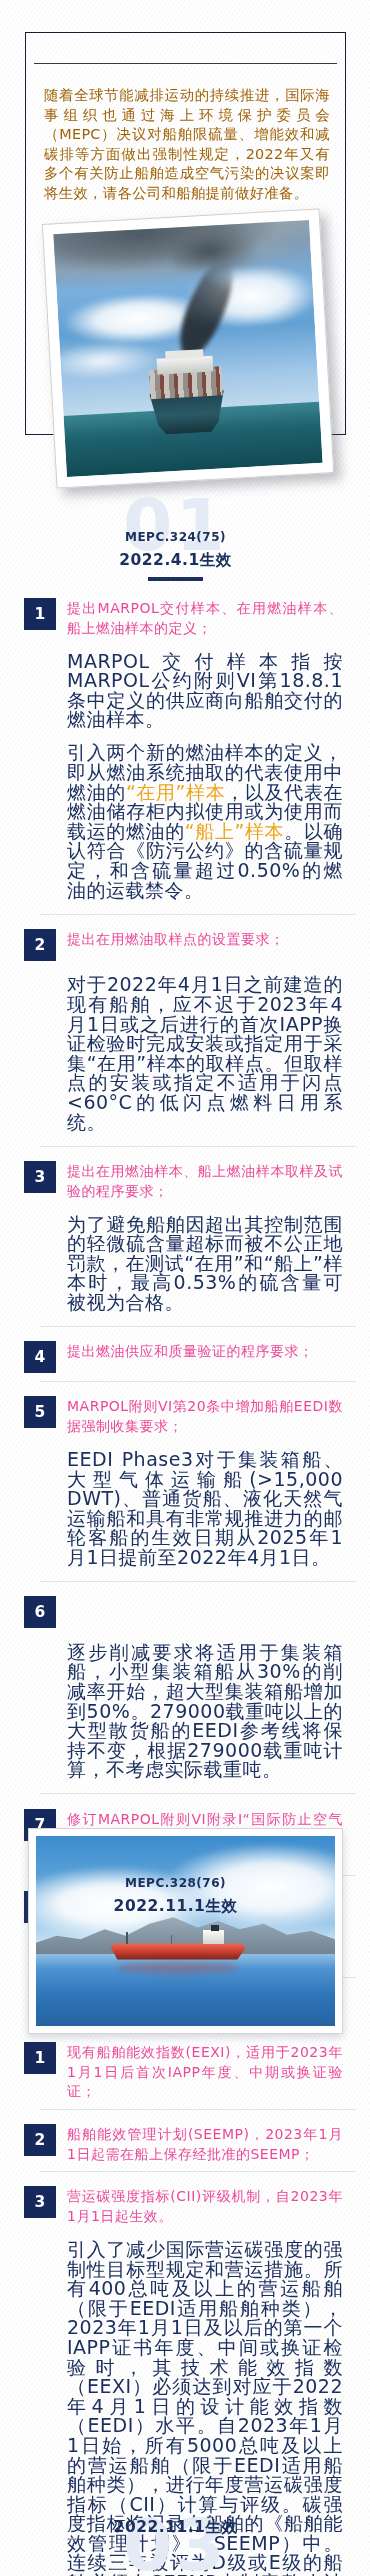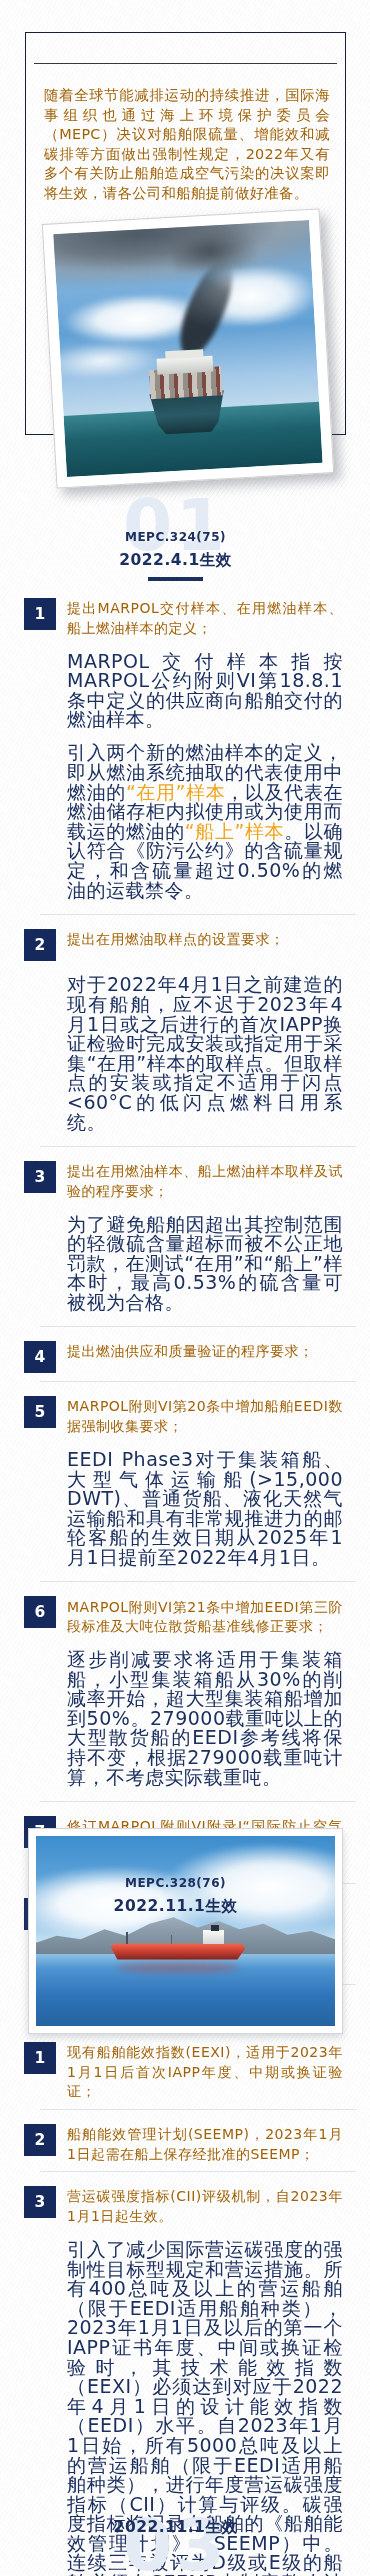--- a/index.html
+++ b/index.html
@@ -48,21 +48,21 @@
           color:#e4ebf5;letter-spacing:3.1px;z-index:0;}
   .sec-title{position:relative;z-index:1;font-size:12px;font-weight:700;line-height:23px;letter-spacing:0.5px;margin-top:30px;}
   .sec-date{position:relative;z-index:1;font-size:15.5px;font-weight:700;line-height:23px;letter-spacing:0.5px;}
   .sec-bar{position:relative;z-index:1;width:55px;height:4.6px;background:#1c3060;margin:4.6px auto 0;}
   
   .sec-body{position:absolute;left:0;width:371px;}
   .sec-body > :first-child{margin-top:0;}
   .item{position:relative;padding:0 28px 0 67px;margin-top:13.4px;min-height:34px;}
   .badge{position:absolute;left:24px;top:1px;width:32px;height:32px;background:#16295c;color:#ffffff;
          display:flex;align-items:center;justify-content:center;font-size:15.5px;font-weight:700;}
-  .itext{font-size:14px;line-height:19.6px;letter-spacing:0.5px;text-align:justify;padding-top:2.1px;color:#a16207;}
+  .itext{font-size:14px;line-height:19.6px;letter-spacing:0.5px;text-align:justify;padding-top:2.1px;color:#ec4899;}
   .para{margin:13.4px 28px 13.4px 67px;font-size:19px;line-height:19.6px;letter-spacing:0.5px;
         text-align:justify;color:#1c3060;}
   .hl{color:#efa41e;}
   .divider{height:1px;background:#dde4ed;margin:6.7px 15.5px 6.7px 40px;}
   
   .photo2{position:absolute;left:28px;top:1828px;width:315px;height:206px;box-sizing:border-box;
           background:#fff;border:0.5px solid #d6d6d6;padding:6.7px;box-shadow:0 4.1px 8.2px rgba(100,110,125,.28);}
   .p2-sky{inset:0;background:linear-gradient(180deg,#3c8ccd 0%,#5ea3d9 24%,#9cc8ea 46%,#d9edf8 60%,#9ec6e4 64%);}
   .p2-cloud1{left:-10%;top:16%;width:72%;height:40%;filter:blur(2.6px);
              background:radial-gradient(50% 50% at 50% 50%, #ffffff 0%, rgba(255,255,255,.9) 50%, rgba(255,255,255,0) 100%);}
@@ -142,21 +142,20 @@
     </div>
     <div class="divider"></div>
     <div class="item">
       <div class="badge">5</div>
       <div class="itext">MARPOL附则VI第20条中增加船舶EEDI数据强制收集要求；</div>
     </div>
     <div class="para">EEDI Phase3对于集装箱船、大型气体运输船(&gt;15,000 DWT)、普通货船、液化天然气运输船和具有非常规推进力的邮轮客船的生效日期从2025年1月1日提前至2022年4月1日。</div>
     <div class="divider"></div>
     <div class="item">
       <div class="badge">6</div>
-      <div class="itext">MARPOL附则VI第21条中增加EEDI第三阶段标准及大吨位散货船基准线修正要求；</div>
     </div>
     <div class="para">逐步削减要求将适用于集装箱船，小型集装箱船从30%的削减率开始，超大型集装箱船增加到50%。279000载重吨以上的大型散货船的EEDI参考线将保持不变，根据279000载重吨计算，不考虑实际载重吨。</div>
     <div class="divider"></div>
     <div class="item">
       <div class="badge">7</div>
       <div class="itext">修订MARPOL附则VI附录I“国际防止空气污染(IAPP)证书”格式（包括燃油取样点等内容）；</div>
     </div>
     <div class="divider"></div>
     <div class="item">
       <div class="badge">8</div>

